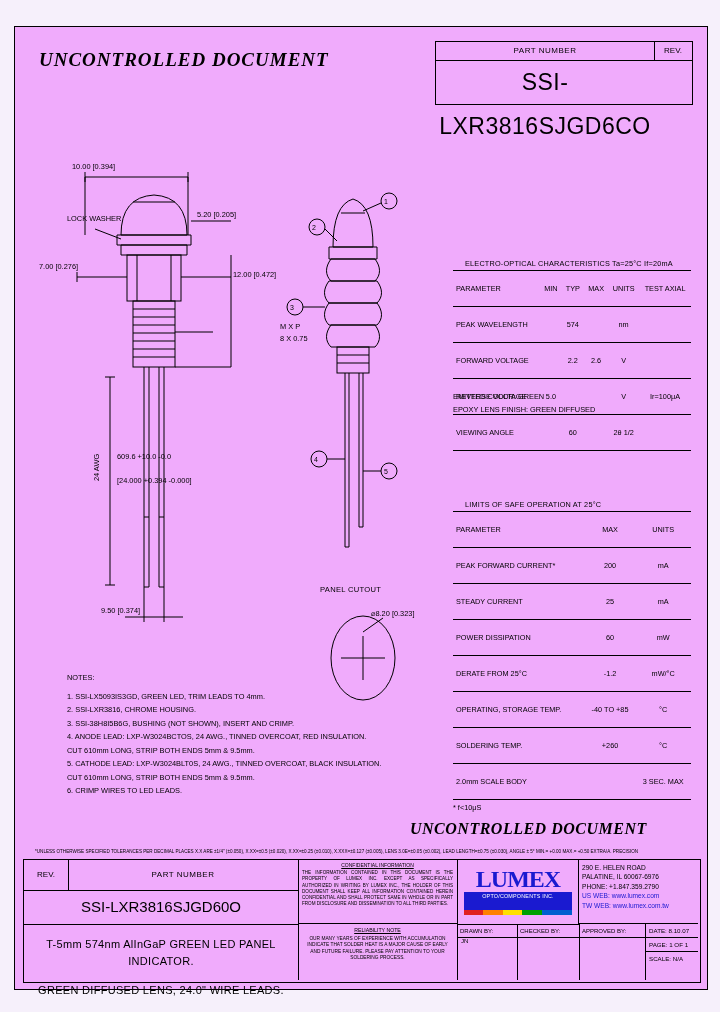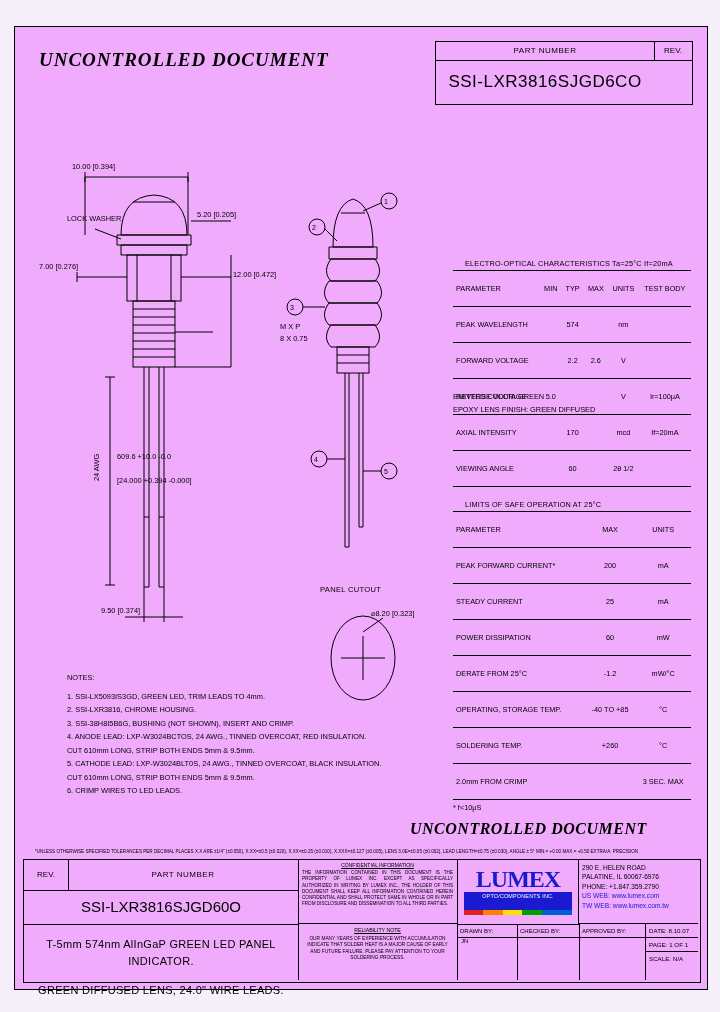--- a/index.html
+++ b/index.html
@@ -28,21 +28,21 @@
     position:absolute;left:0;top:0;width:218px;height:18px;
     border-bottom:1.2px solid #000;border-right:1.2px solid #000;
     font-size:8px;text-align:center;line-height:18px;letter-spacing:.5px;
   }
   .pn-box .rev{
     position:absolute;left:218px;top:0;width:38px;height:18px;
     border-bottom:1.2px solid #000;font-size:8px;text-align:center;line-height:18px;
   }
   .pn-box .val{
     position:absolute;left:0;top:18px;width:218px;height:44px;
-    font-size:17px;text-align:center;line-height:44px;letter-spacing:.5px;
+    font-size:23px;text-align:center;line-height:44px;letter-spacing:.5px;
     font-family:"Liberation Sans", sans-serif;
   }
   .pn-box .revval{
     position:absolute;left:218px;top:18px;width:38px;height:44px;
   }
 
   
   .tbl{position:absolute;font-size:7.3px;}
   .tbl .cap{font-size:7.3px;margin-bottom:2px;letter-spacing:.2px;padding-left:12px;}
   table{border-collapse:collapse;width:100%;}
@@ -258,21 +258,21 @@
   <div class="tbl eo">
     <div class="cap">ELECTRO-OPTICAL CHARACTERISTICS  Ta=25°C      If=20mA</div>
     <table>
       <tbody>
           <tr>
         <td>PARAMETER</td>
         <td class="c">MIN</td>
         <td class="c">TYP</td>
         <td class="c">MAX</td>
         <td class="c">UNITS</td>
-        <td class="c">TEST BODY</td>
+        <td class="c">TEST AXIAL</td>
       </tr>
       <tr>
             <td>PEAK WAVELENGTH</td>
             <td class="c"></td>
             <td class="c">574</td>
             <td class="c"></td>
             <td class="c">nm</td>
             <td class="c"></td>
           </tr>
       <tr>
@@ -283,28 +283,20 @@
             <td class="c">V</td>
             <td class="c"></td>
           </tr>
       <tr>
             <td>REVERSE VOLTAGE</td>
             <td class="c">5.0</td>
             <td class="c"></td>
             <td class="c"></td>
             <td class="c">V</td>
             <td class="c">Ir=100μA</td>
-          </tr>
-      <tr>
-            <td>AXIAL INTENSITY</td>
-            <td class="c"></td>
-            <td class="c">170</td>
-            <td class="c"></td>
-            <td class="c">mcd</td>
-            <td class="c">If=20mA</td>
           </tr>
       <tr>
             <td>VIEWING ANGLE</td>
             <td class="c"></td>
             <td class="c">60</td>
             <td class="c"></td>
             <td class="c">2θ 1/2</td>
             <td class="c"></td>
           </tr>
     </tbody>
@@ -349,21 +341,21 @@
             <td>OPERATING, STORAGE TEMP.</td>
             <td class="c">-40 TO +85</td>
             <td class="c">°C</td>
           </tr>
       <tr>
             <td>SOLDERING TEMP.</td>
             <td class="c">+260</td>
             <td class="c">°C</td>
           </tr>
       <tr>
-            <td>2.0mm FROM CRIMP</td>
+            <td>2.0mm SCALE BODY</td>
             <td class="c"></td>
             <td class="c">3 SEC. MAX</td>
           </tr>
     </tbody>
       </table>
     <div style="margin-top:3px">* f&lt;10μS</div>
   </div>
 
   <div class="notes">
     <div style="margin-bottom:6px">NOTES:</div>

